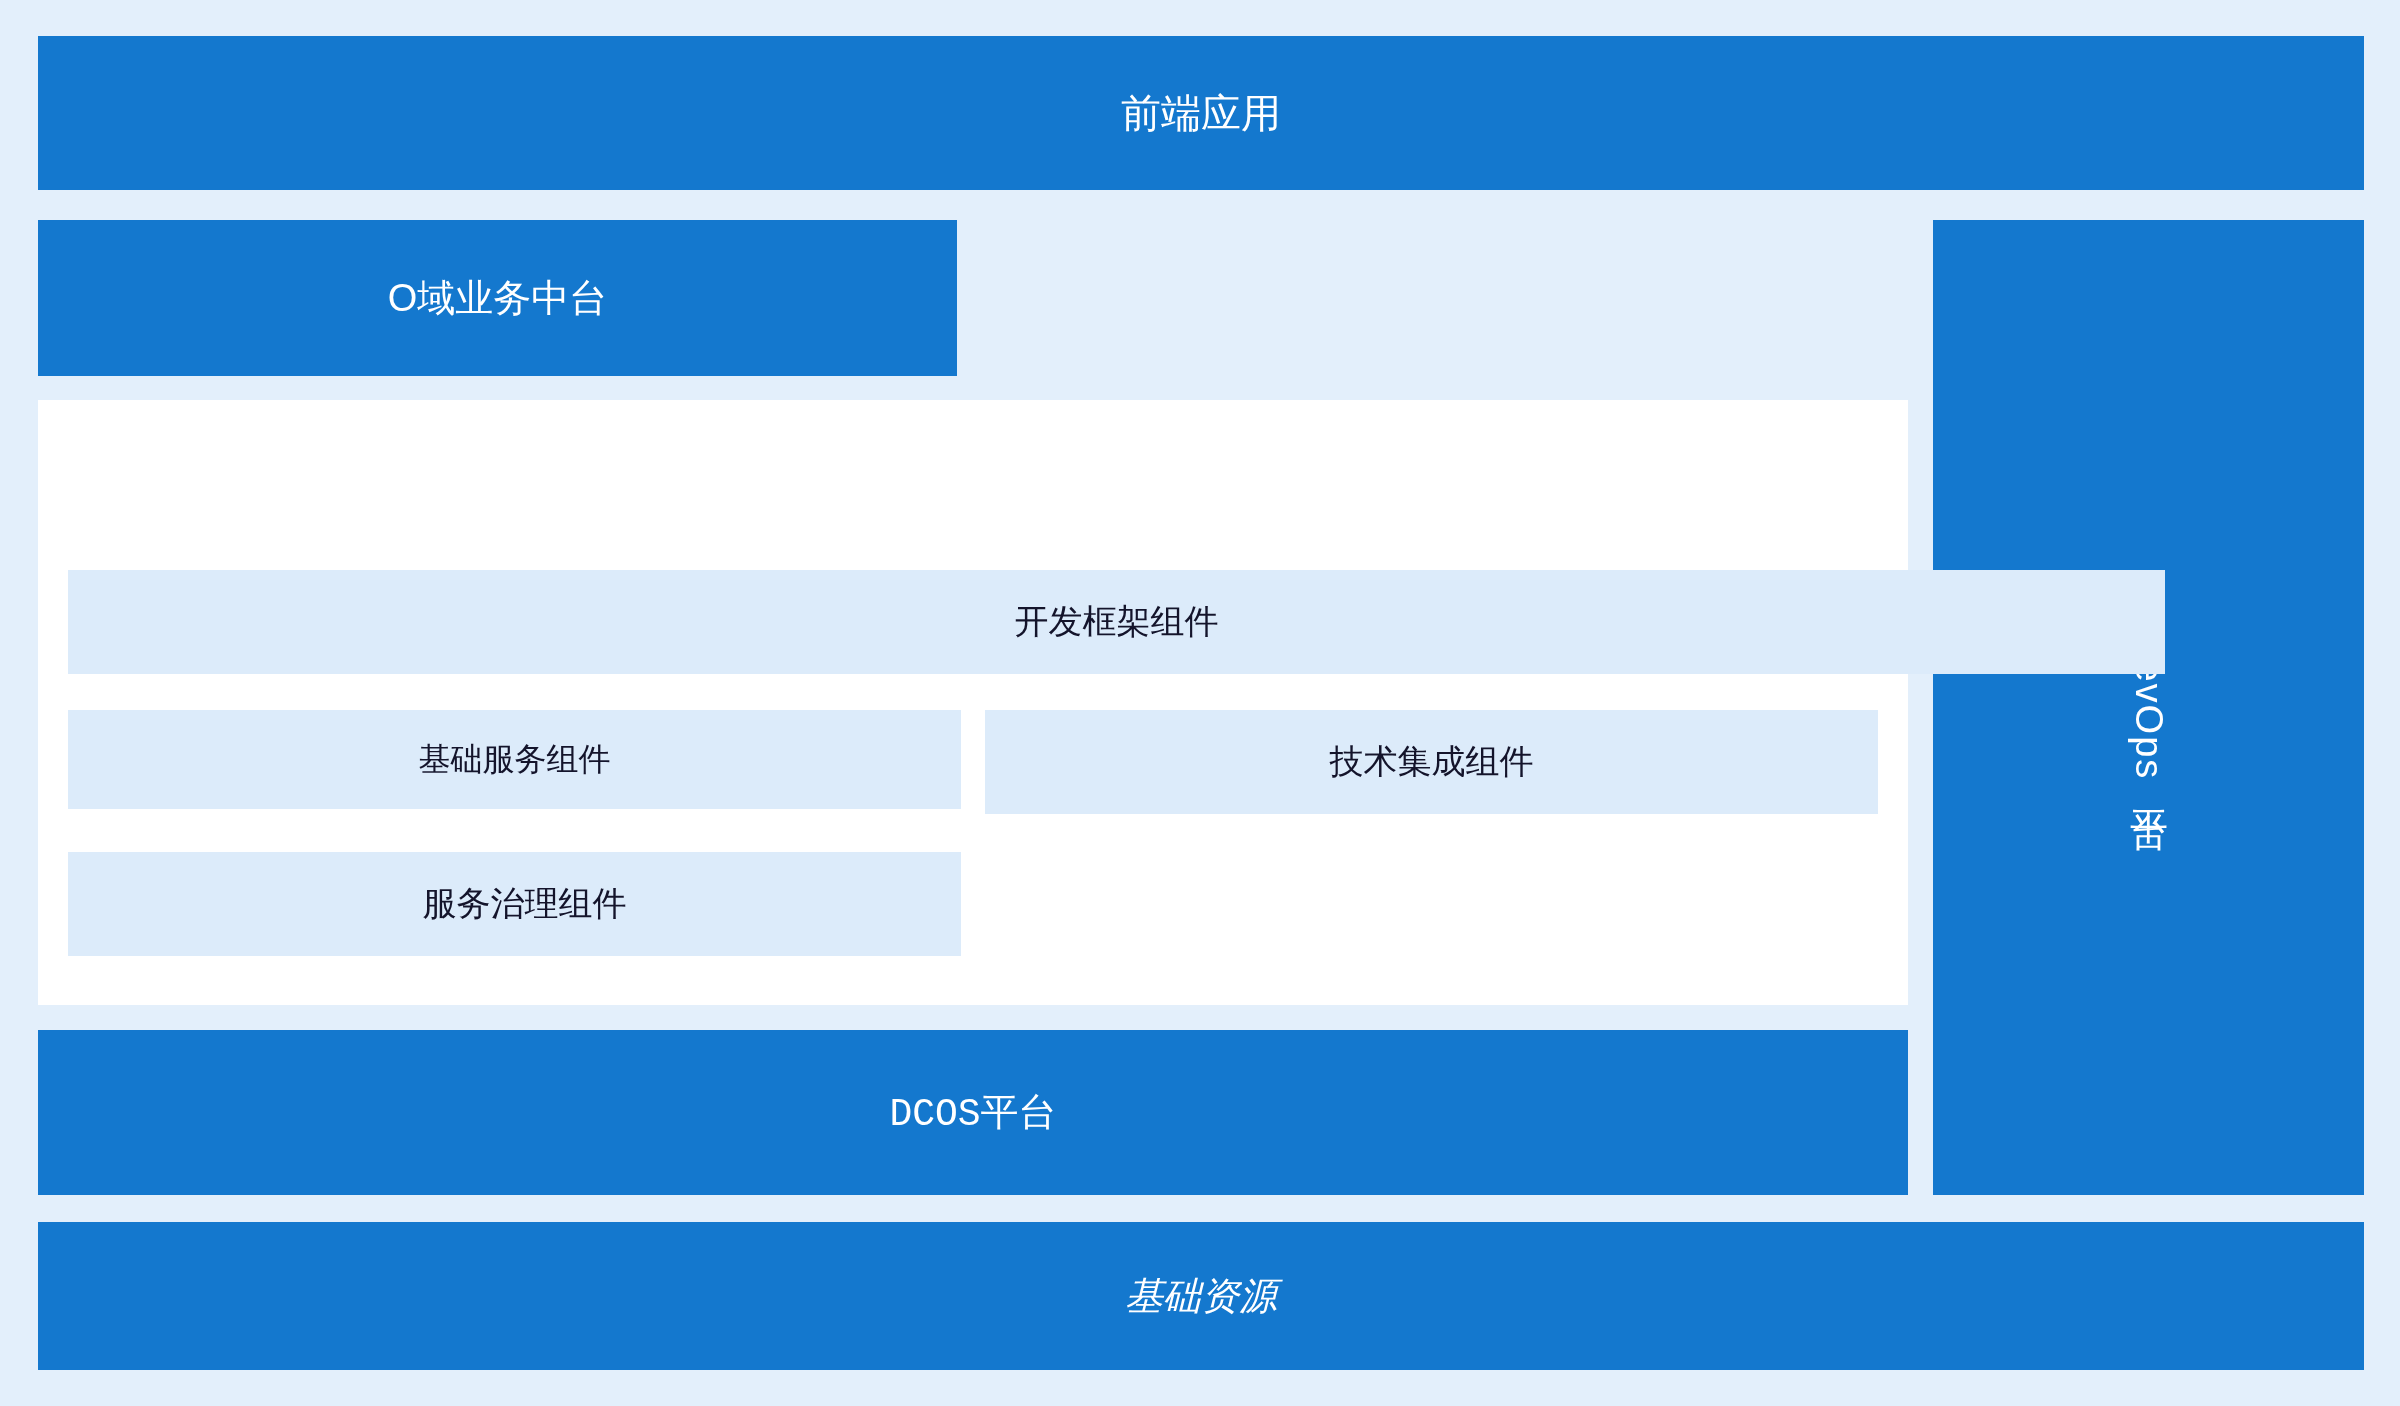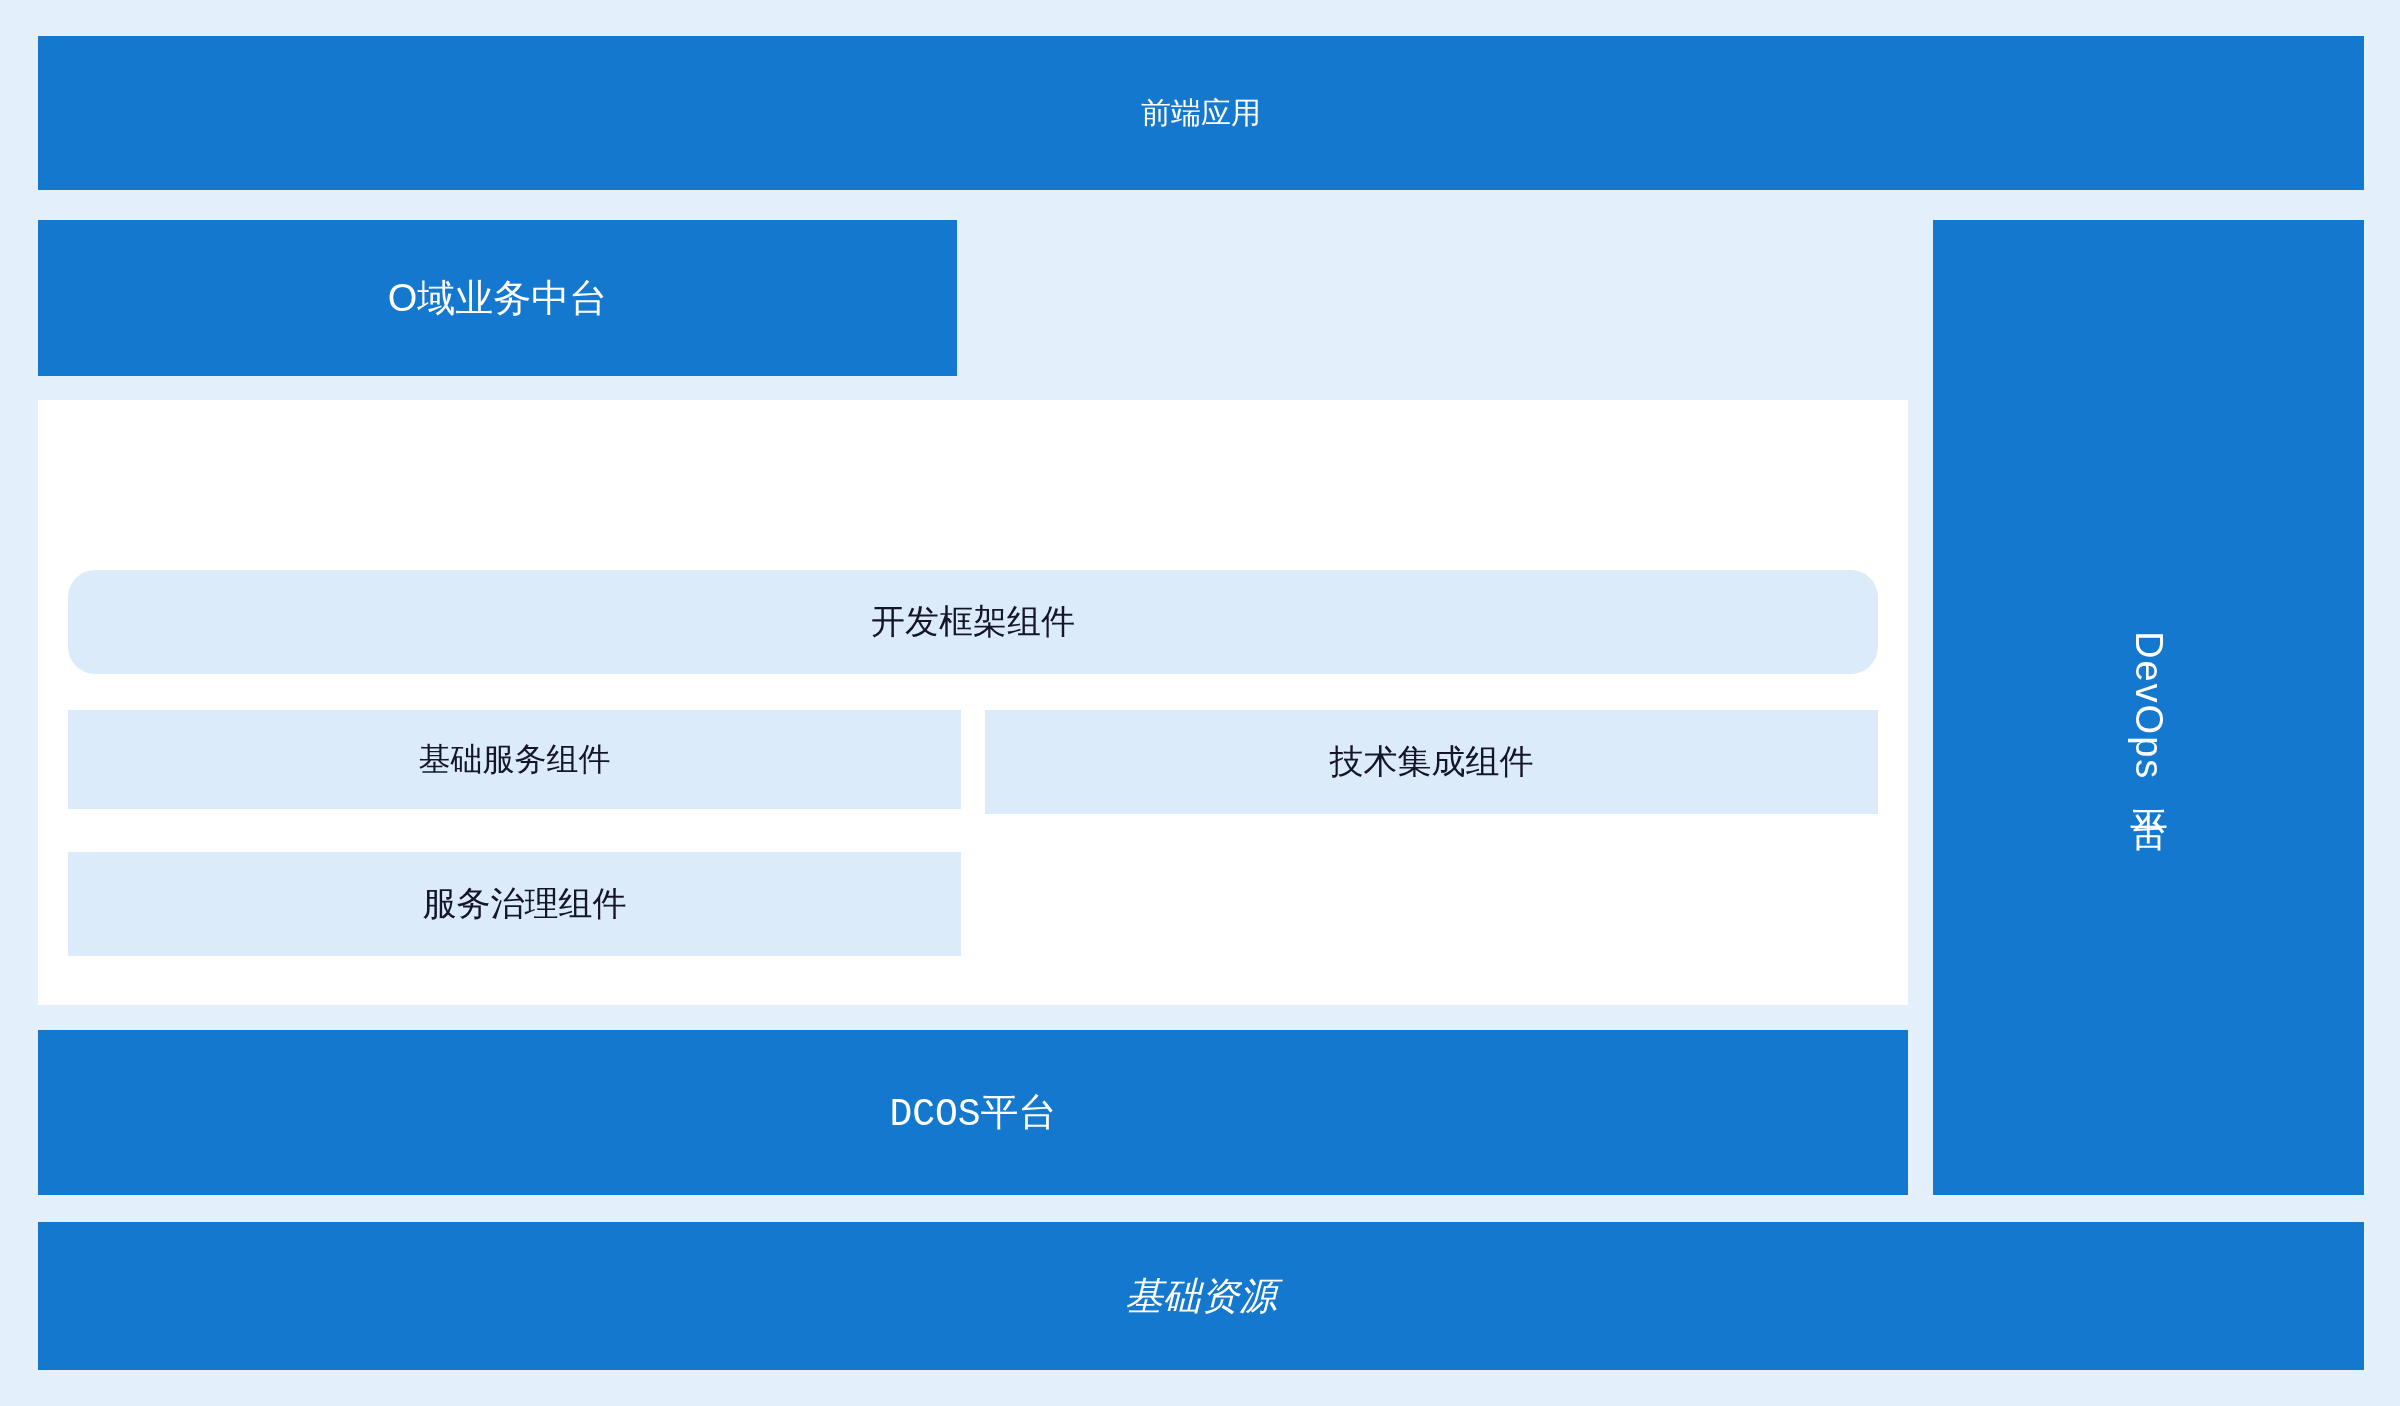--- a/index.html
+++ b/index.html
@@ -27,40 +27,40 @@
     background:#dcebfa;
     color:#14142b;
   }
   .white-wrap{
     position:absolute;
     background:#ffffff;
     box-sizing:border-box;
   }
 
   
-  #frontend{left:38px;top:36px;width:2326px;height:154px;font-size:30px;}
+  #frontend{left:38px;top:36px;width:2326px;height:154px;font-size:40px;}
 
   
   #o-domain{left:38px;top:220px;width:919px;height:156px;font-size:38px;}
   #b-domain{left:983px;top:220px;width:925px;height:156px;font-size:38px;}
 
   
   #devops{
     left:1933px;top:220px;width:431px;height:975px;
     font-size:38px;
     writing-mode:vertical-rl;
     text-orientation:mixed;
     letter-spacing:2px;
   }
 
   
   #msp-wrap{left:38px;top:400px;width:1870px;height:605px;}
 
   #msp{left:68px;top:432px;width:1810px;height:110px;font-size:38px;}
-  #dev-frame{left:68px;top:570px;width:1810px;height:104px;font-size:34px;border-radius:27px;}
+  #dev-frame{left:68px;top:570px;width:2097px;height:104px;font-size:34px;}
 
   #base-svc{left:68px;top:710px;width:893px;height:99px;font-size:32px;}
   #tech-int{left:985px;top:710px;width:893px;height:104px;font-size:34px;}
   #svc-gov{left:68px;top:852px;width:893px;height:104px;font-size:34px;padding-left:20px;}
   #maint{left:985px;top:852px;width:893px;height:104px;font-size:34px;}
 
   
   #dcos{left:38px;top:1030px;width:1870px;height:165px;font-size:38px;font-family:Liberation Mono, monospace;}
 
   

